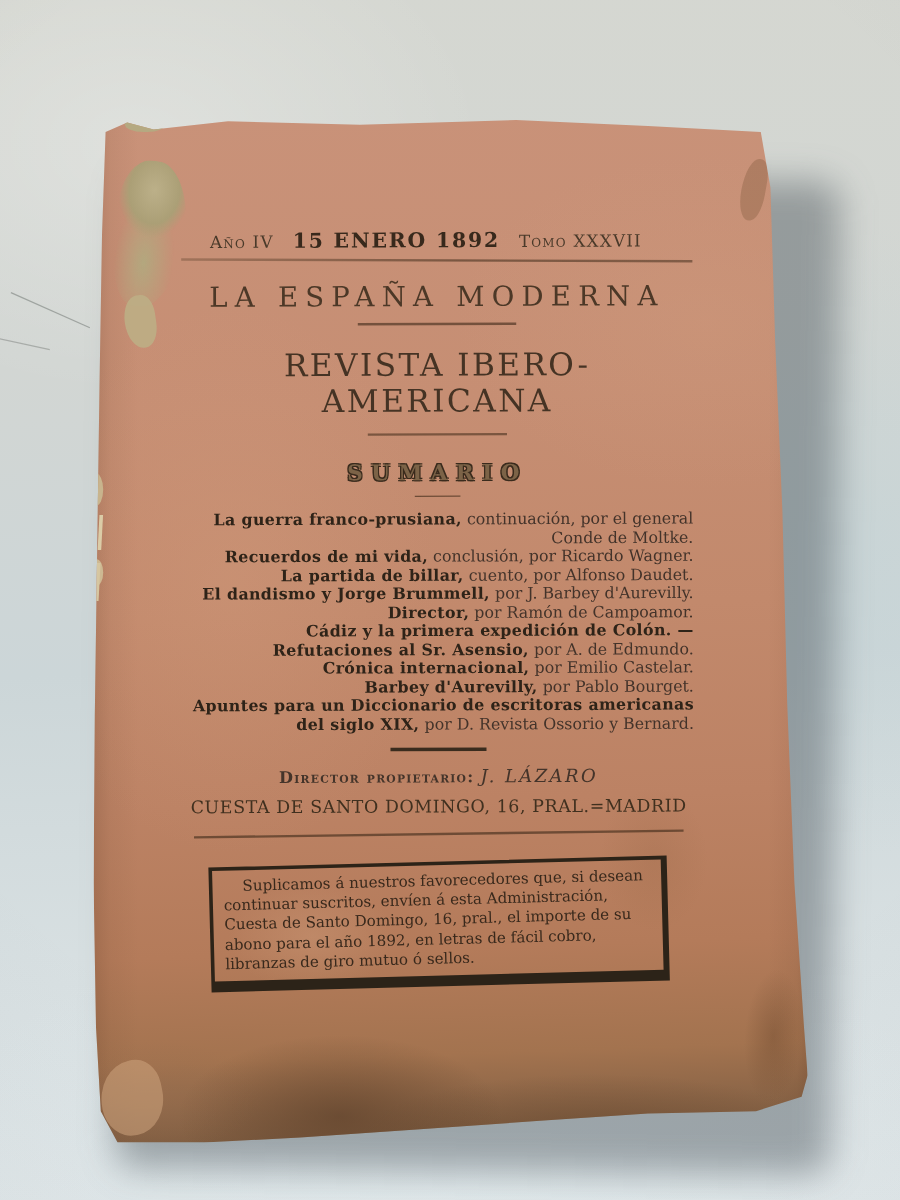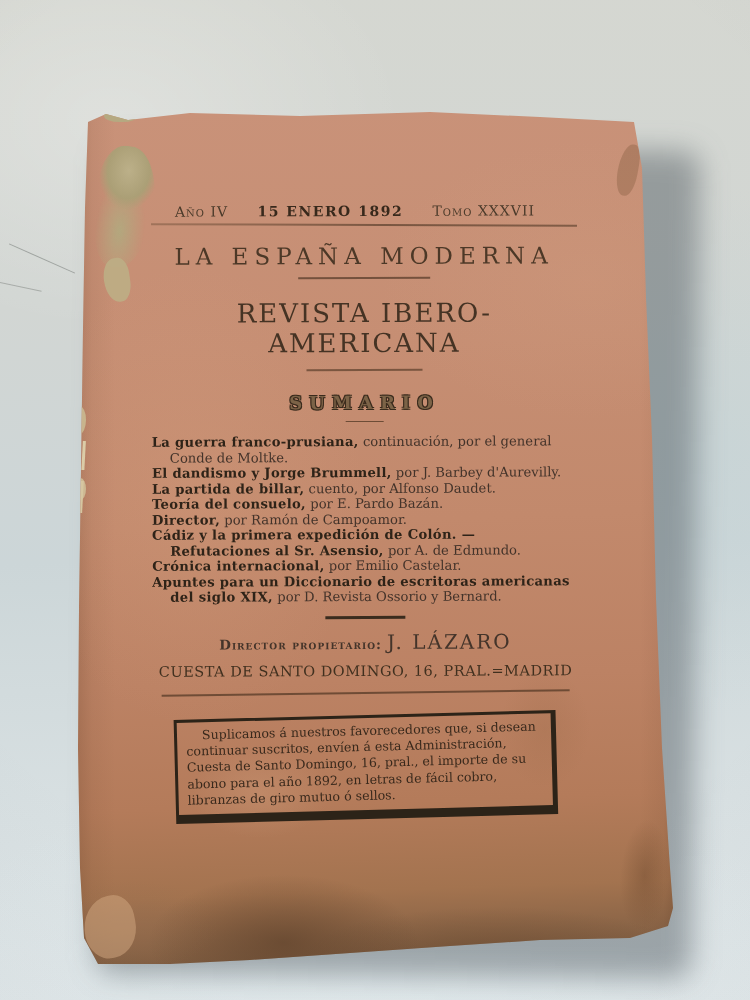--- a/index.html
+++ b/index.html
@@ -18,21 +18,21 @@
   .wall-crack1{position:absolute;left:6px;top:258px;width:72px;height:1px;background:rgba(115,120,116,.55);transform:rotate(24deg);}
   .wall-crack2{position:absolute;left:-4px;top:286px;width:46px;height:1px;background:rgba(115,120,116,.45);transform:rotate(12deg);}
 
   .book-shadow{
     position:absolute;left:92px;top:138px;width:596px;height:828px;
     background:rgba(65,75,80,.42);filter:blur(14px);
     transform:rotate(.6deg) translate(8px,10px);
     border-radius:18px;
   }
   .book{
-    position:absolute;left:70px;top:108px;width:610px;height:860px;
+    position:absolute;left:70px;top:96px;width:610px;height:860px;
     clip-path:polygon(
       18px 14px,36px 6px,58px 12px,120px 5px,230px 8px,360px 4px,470px 9px,564px 14px,
       572px 60px,576px 190px,582px 330px,586px 490px,592px 640px,600px 760px,603px 800px,
       598px 818px,560px 830px,470px 832px,380px 838px,280px 845px,180px 852px,100px 856px,28px 856px,
       14px 830px,10px 760px,8px 640px,9px 500px,11px 360px,13px 220px,15px 100px);
     background:
       radial-gradient(180px 90px at 35% 97%, rgba(84,57,36,.55), transparent 75%),
       radial-gradient(260px 70px at 70% 99%, rgba(95,66,42,.5), transparent 75%),
       radial-gradient(120px 60px at 10% 95%, rgba(150,110,80,.4), transparent 75%),
       radial-gradient(300px 200px at 85% 20%, rgba(210,160,130,.25), transparent 70%),
@@ -57,36 +57,36 @@
       radial-gradient(30px 70px at 60% 50%, rgba(104,68,42,.38), transparent 80%);
     border-radius:50%;transform:rotate(4deg);}
   .fold-bottom-left{position:absolute;left:14px;top:788px;width:52px;height:62px;background:rgba(205,164,126,.55);border-radius:60% 40% 55% 45%;transform:rotate(-12deg);}
   .stain-1{position:absolute;left:430px;top:560px;width:90px;height:120px;background:radial-gradient(closest-side,rgba(140,95,60,.18),transparent);}
   .stain-2{position:absolute;left:120px;top:640px;width:140px;height:90px;background:radial-gradient(closest-side,rgba(220,175,140,.25),transparent);}
 
   
   .print{position:absolute;left:82px;top:95px;width:426px;color:#3f3022;transform:rotate(-.2deg);}
   .hdr-row{display:flex;justify-content:space-between;align-items:baseline;padding:0 42px 0 24px;}
   .hdr-small{font-variant:small-caps;font-size:14px;letter-spacing:1px;color:#4a3a2a;}
-  .hdr-date{font-weight:bold;font-size:14px;letter-spacing:1.5px;color:#38291c;}
+  .hdr-date{font-weight:bold;font-size:17px;letter-spacing:1.5px;color:#38291c;}
   .rule-full{height:2px;margin-top:5px;background:linear-gradient(90deg,rgba(86,60,38,.35),rgba(70,48,30,.6) 55%,rgba(70,48,30,.55));transform:rotate(.4deg);}
   .title{margin-top:17px;text-align:center;font-size:23px;letter-spacing:6px;color:#4c3827;}
   .rule-title{width:132px;height:2px;margin:8px auto 0;background:rgba(72,48,30,.65);}
   .subtitle{margin-top:19px;text-align:center;font-size:26px;letter-spacing:2px;color:#453324;}
   .rule-sub{width:116px;height:2px;margin:11px auto 0;background:rgba(72,48,30,.6);}
   .sumario{margin-top:21px;text-align:center;font-size:18px;font-weight:bold;letter-spacing:7px;color:#7c6347;
     text-shadow:-1px -1px 0 #3a2b1d,1px -1px 0 #3a2b1d,-1px 1px 0 #3a2b1d,1px 1px 0 #3a2b1d;}
   .rule-sum{width:38px;height:1px;margin:8px auto 0;background:rgba(72,48,30,.7);}
-  .toc{margin-top:12px;font-size:13.2px;line-height:15.5px;color:#43332a;}
+  .toc{margin-top:12px;font-size:13.2px;line-height:15.5px;color:#43332a;text-align:right;}
   .toc-item{padding-left:18px;text-indent:-18px;}
   .toc-item b{color:#2e2318;letter-spacing:.3px;}
   .rule-sep{width:80px;height:3px;margin:11px auto 0;background:#3a2c1e;}
   .director{margin-top:11px;text-align:center;color:#44342a;}
   .director .lbl{font-variant:small-caps;font-size:13.5px;letter-spacing:1px;font-weight:bold;}
-  .director .name{font-size:20px;letter-spacing:2px;}
+  .director .name{font-size:15px;letter-spacing:2px;font-style:italic;}
   .address{margin-top:9px;text-align:center;font-size:14.5px;letter-spacing:.5px;color:#40301f;}
   .rule-long{width:408px;height:1.5px;margin:13px auto 0;background:rgba(60,40,24,.6);transform:rotate(-.6deg);}
   .notice-box{width:356px;margin:22px auto 0;border:3px solid #2c2318;border-right-width:5px;border-bottom-width:9px;
     padding:5px 9px 6px;transform:rotate(-1.3deg);}
   .notice-box p{margin:0;font-size:12.6px;line-height:16.2px;color:#39291c;text-indent:16px;}
 </style>
 </head>
 <body>
 
 <div class="wall-mottle"></div>
@@ -121,26 +121,27 @@
     <div class="rule-title"></div>
 
     <div class="subtitle">REVISTA IBERO-AMERICANA</div>
     <div class="rule-sub"></div>
 
     <div class="sumario">SUMARIO</div>
     <div class="rule-sum"></div>
 
     <div class="toc">
       <div class="toc-item"><b>La guerra franco-prusiana,</b><span> continuación, por el general Conde de Moltke.</span></div>
+      <div class="toc-item"><b>Recuerdos de mi vida,</b><span> conclusión, por Ricardo Wagner.</span></div>
+      <div class="toc-item"><b>La partida de billar,</b><span> cuento, por Alfonso Daudet.</span></div>
       <div class="toc-item"><b>El dandismo y Jorge Brummell,</b><span> por J. Barbey d'Aurevilly.</span></div>
-      <div class="toc-item"><b>La partida de billar,</b><span> cuento, por Alfonso Daudet.</span></div>
-      <div class="toc-item"><b>Teoría del consuelo,</b><span> por E. Pardo Bazán.</span></div>
       <div class="toc-item"><b>Director,</b><span> por Ramón de Campoamor.</span></div>
       <div class="toc-item"><b>Cádiz y la primera expedición de Colón. — Refutaciones al Sr. Asensio,</b><span> por A. de Edmundo.</span></div>
       <div class="toc-item"><b>Crónica internacional,</b><span> por Emilio Castelar.</span></div>
+      <div class="toc-item"><b>Barbey d'Aurevilly,</b><span> por Pablo Bourget.</span></div>
       <div class="toc-item"><b>Apuntes para un Diccionario de escritoras americanas del siglo XIX,</b><span> por D. Revista Ossorio y Bernard.</span></div>
     </div>
 
     <div class="rule-sep"></div>
 
     <div class="director">
       <span class="lbl">Director propietario:</span>
       <span class="name">J. LÁZARO</span>
     </div>
 

